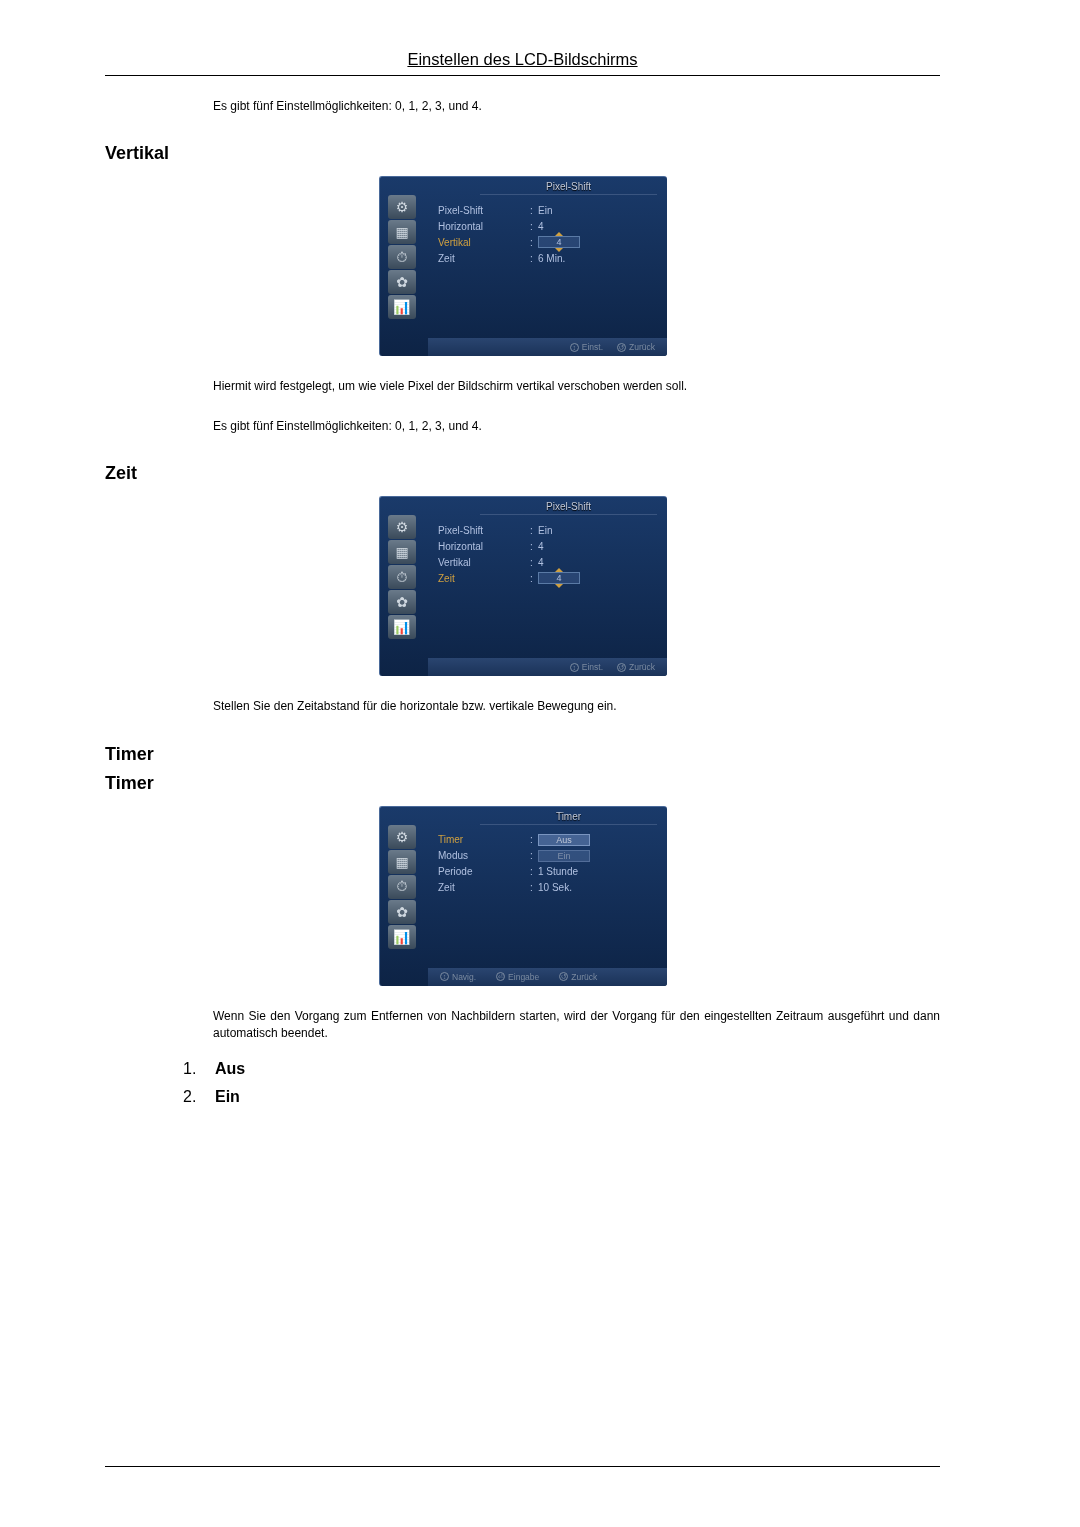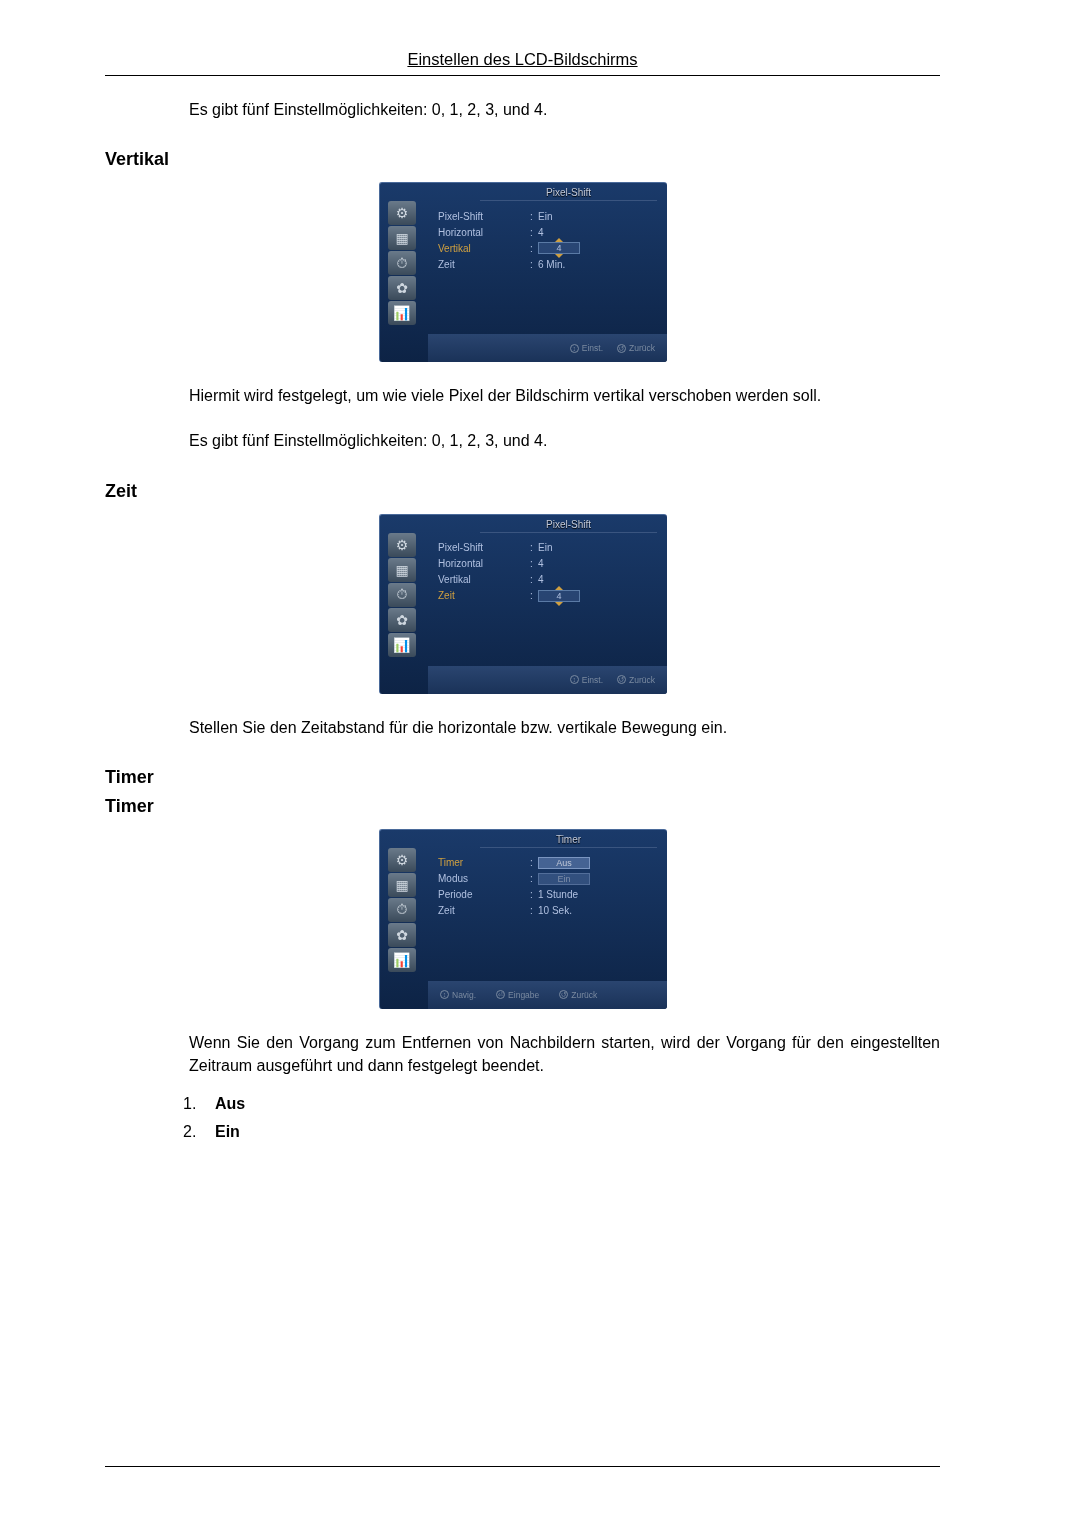--- a/index.html
+++ b/index.html
@@ -18,22 +18,22 @@
     width: 835px;
   }
   .header {
     text-align: center;
     border-bottom: 1px solid #000;
     padding-bottom: 6px;
     font-size: 16.5px;
     text-decoration: underline;
   }
   .body-text {
-    font-size: 16px;
-    margin-left: 84px;
+    font-size: 12px;
+    margin-left: 108px;
     margin-top: 22px;
     line-height: 1.45;
   }
   .section-heading {
     font-size: 18px;
     font-weight: bold;
     margin-top: 28px;
   }
   .osd-wrap {
     margin-top: 12px;
@@ -131,21 +131,21 @@
     display: flex;
     align-items: center;
     justify-content: center;
     font-size: 9px;
   }
   .osd-footer {
     position: absolute;
     bottom: 0;
     left: 48px;
     right: 0;
-    height: 28px;
+    height: 18px;
     background: linear-gradient(#2a4570, #1a3258);
     display: flex;
     align-items: center;
     justify-content: flex-end;
     gap: 14px;
     padding: 0 12px;
     color: #7a8aa0;
     font-size: 8.5px;
   }
   .foot-item { display: flex; align-items: center; gap: 3px; }
@@ -327,21 +327,21 @@
             <span>Eingabe</span>
           </span>
         <span class="foot-item">
             <span class="foot-ico">↺</span>
             <span>Zurück</span>
           </span>
       </div>
     </div>
   </div>
 
-  <p class="body-text" style="text-align:justify">Wenn Sie den Vorgang zum Entfernen von Nachbildern starten, wird der Vorgang für den eingestellten Zeitraum ausgeführt und dann festgelegt beendet.</p>
+  <p class="body-text" style="text-align:justify">Wenn Sie den Vorgang zum Entfernen von Nachbildern starten, wird der Vorgang für den eingestellten Zeitraum ausgeführt und dann automatisch beendet.</p>
 
   <div class="ordered-list">
     <div class="li">
       <span class="num">1.</span>
       <span class="txt">Aus</span>
     </div>
     <div class="li">
       <span class="num">2.</span>
       <span class="txt">Ein</span>
     </div>

